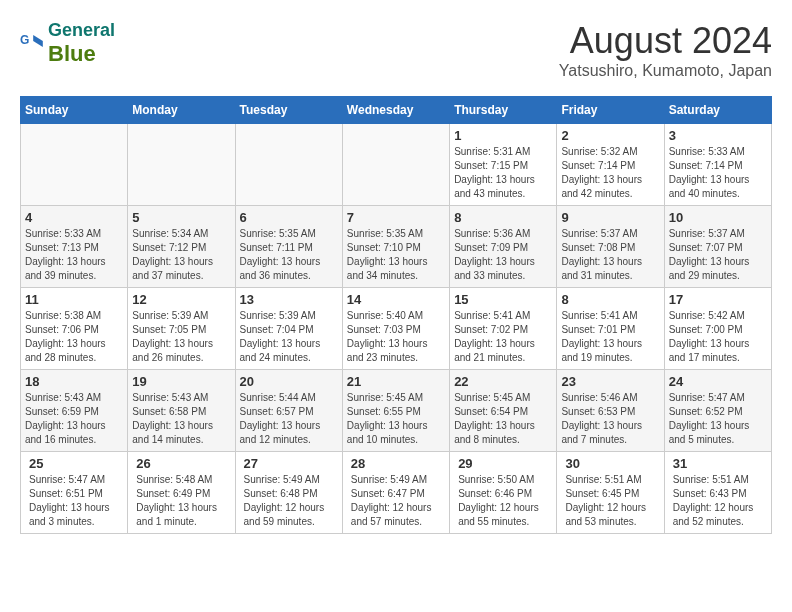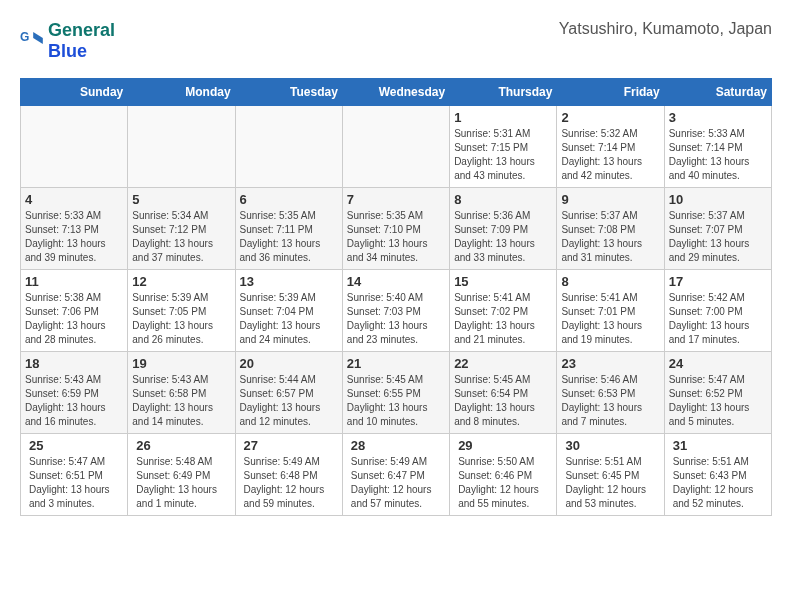--- a/index.html
+++ b/index.html
@@ -42,21 +42,21 @@
       width: 100%;
       border-collapse: collapse;
       table-layout: fixed;
     }
     th {
       background-color: #2a6ebb;
       color: #fff;
       font-size: 12px;
       font-weight: bold;
       padding: 6px 4px;
-      text-align: right;
+      text-align: left;
       border: 1px solid #2a6ebb;
     }
     td {
       border: 1px solid #ccc;
       vertical-align: top;
       padding: 4px;
       font-size: 10px;
       color: #333;
       height: 80px;
       background: #fff;
@@ -92,24 +92,25 @@
 <body>
 
 <div class="header-area">
   <div class="logo">
     <svg class="logo-icon" viewBox="0 0 40 40" xmlns="http://www.w3.org/2000/svg">
       <text x="0" y="20" font-size="20" fill="#2a6ebb" font-weight="bold">G</text>
       <polygon points="22,5 38,15 38,25 22,15" fill="#2a6ebb"></polygon>
     </svg>
     <div>
       <span style="font-size:18px;font-weight:bold;color:#0f766e;">General</span><br>
-      <span style="font-size:18px;font-weight:bold;color:#1d4ed8;">Blue</span>
+      <span style="font-size:22px;font-weight:bold;color:#4d7c0f;">Blue</span>
     </div>
   </div>
   <div class="title-area">
+    <div class="month-title">August 2024</div>
     <div class="location-title">Yatsushiro, Kumamoto, Japan</div>
   </div>
 </div>
 
 <table>
   <thead>
     <tr>
       <th>Sunday</th>
       <th>Monday</th>
       <th>Tuesday</th>

